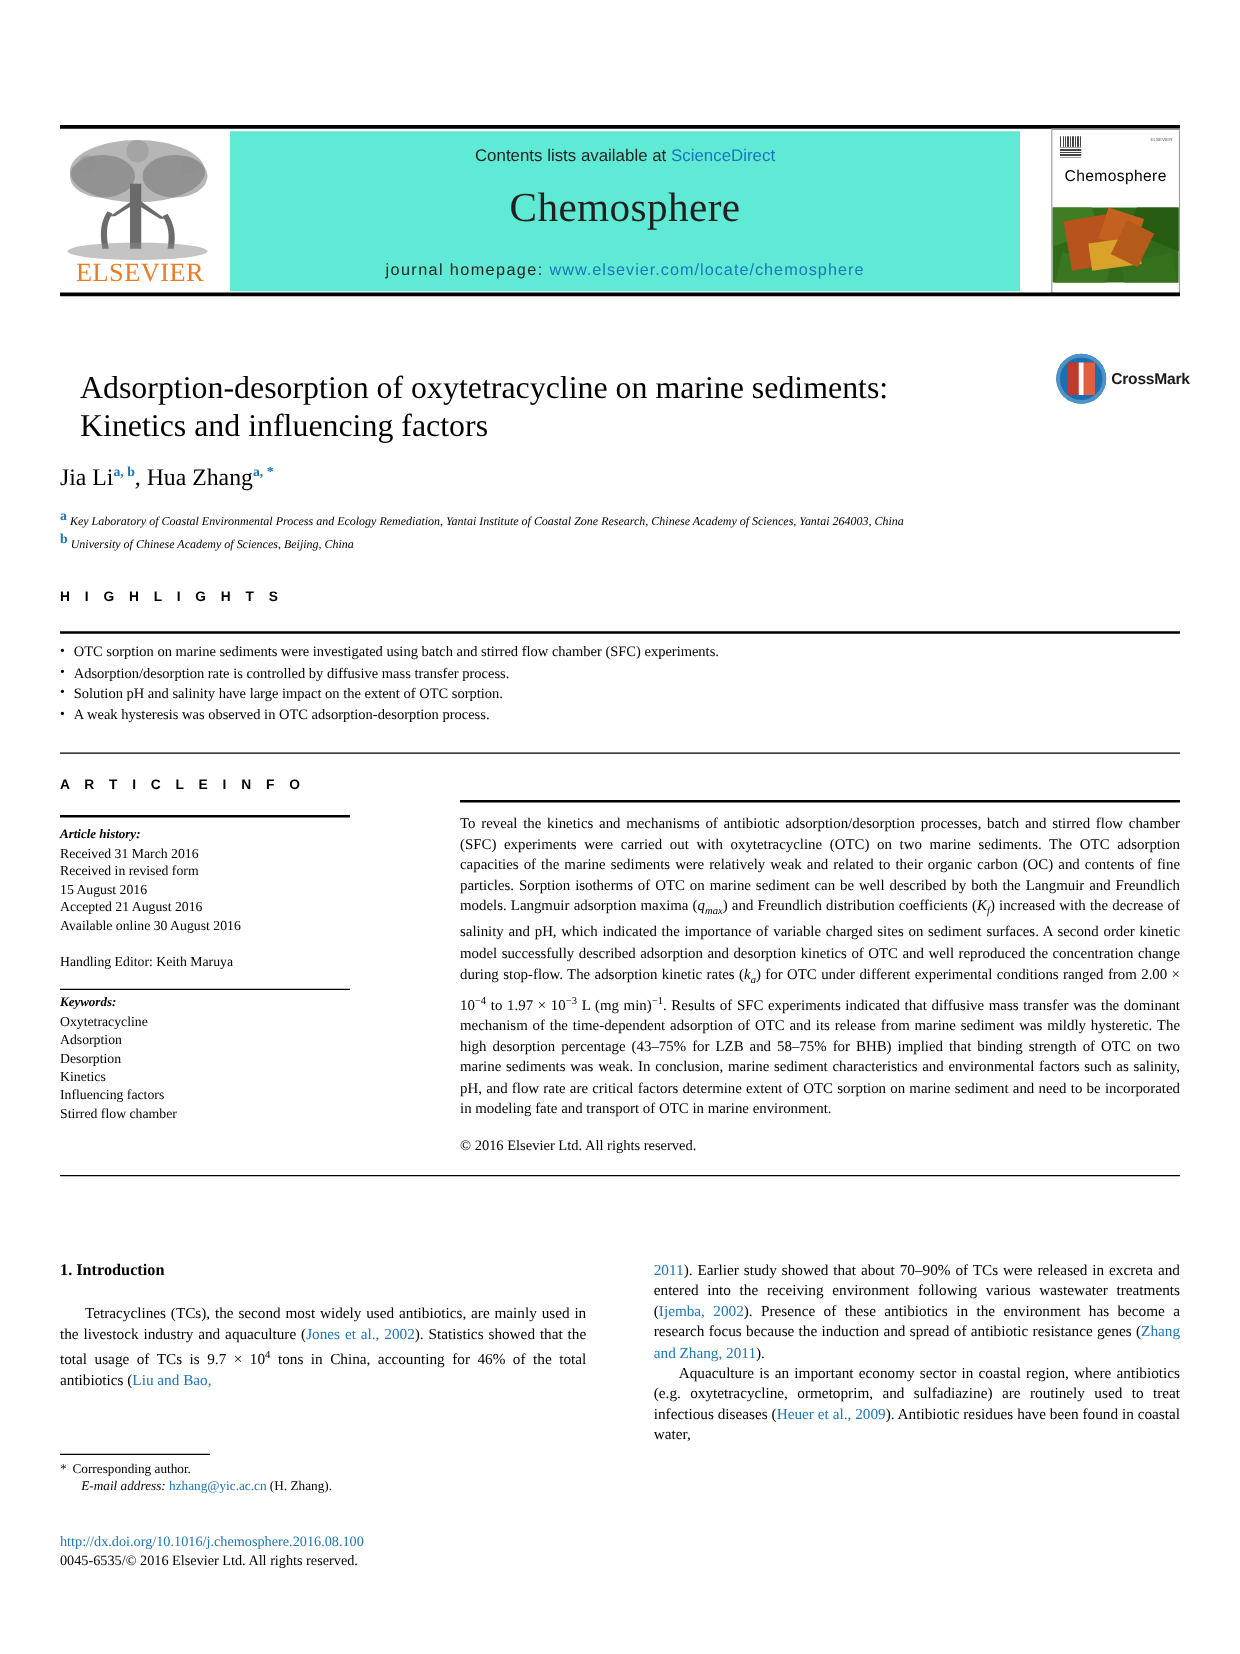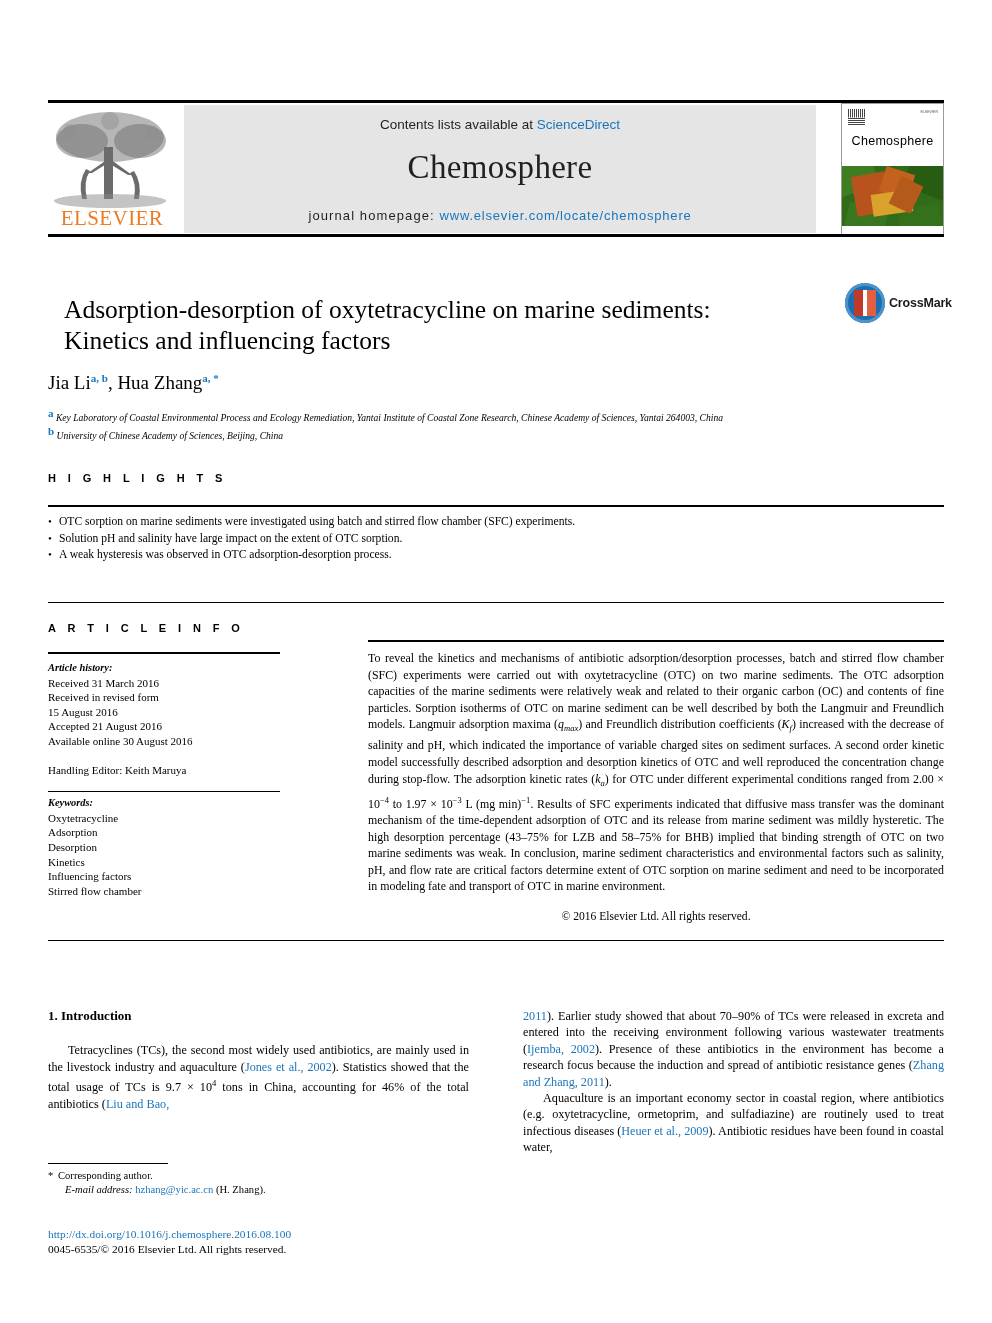--- a/index.html
+++ b/index.html
@@ -71,21 +71,21 @@
     letter-spacing: .4px;
     font-weight: 400;
   }
 
   .grey-band {
     position: absolute;
     left: 136px;
     top: 5px;
     width: 632px;
     height: 128px;
-    background: #e5e5e5;
+    background: #5eead4;
   }
   .contents-line {
     position: absolute;
     left: 0; top: 12px;
     width: 632px;
     text-align: center;
     font-size: 13.5px;
     font-family: "Liberation Sans", sans-serif;
     color: #231f20;
   }
@@ -331,21 +331,21 @@
     padding-top: 8px;
     font-size: 11.9px;
     line-height: 16.6px;
     text-align: justify;
     font-family: "Liberation Serif", serif;
   }
   .abstract-body sub { font-size: 8.5px; font-style: italic; }
   .abstract-body sup { font-size: 8.5px; }
   .abstract-body i { font-style: italic; }
   .copyright {
-    text-align: center;
+    text-align: left;
     padding-top: 15px;
     font-size: 11.6px;
     font-family: "Liberation Serif", serif;
   }
   .band-rule-bottom {
     position: absolute;
     left: 48px;
     top: 940px;
     width: 896px;
     height: 1px;
@@ -493,20 +493,21 @@
       <div class="cm-book"></div>
     </div>
     <div class="cm-label">CrossMark</div>
   </div>
 
   <div class="highlights">
     <div class="sec-head">H I G H L I G H T S</div>
     <div class="hl-rule-top"></div>
     <ul class="hl-list">
       <li>OTC sorption on marine sediments were investigated using batch and stirred flow chamber (SFC) experiments.</li>
+      <li>Adsorption/desorption rate is controlled by diffusive mass transfer process.</li>
       <li>Solution pH and salinity have large impact on the extent of OTC sorption.</li>
       <li>A weak hysteresis was observed in OTC adsorption-desorption process.</li>
     </ul>
     <div class="hl-rule-bottom"></div>
   </div>
 
   <div class="info-band">
 
     <div class="col-info">
       <div class="sec-head">A R T I C L E  I N F O</div>

